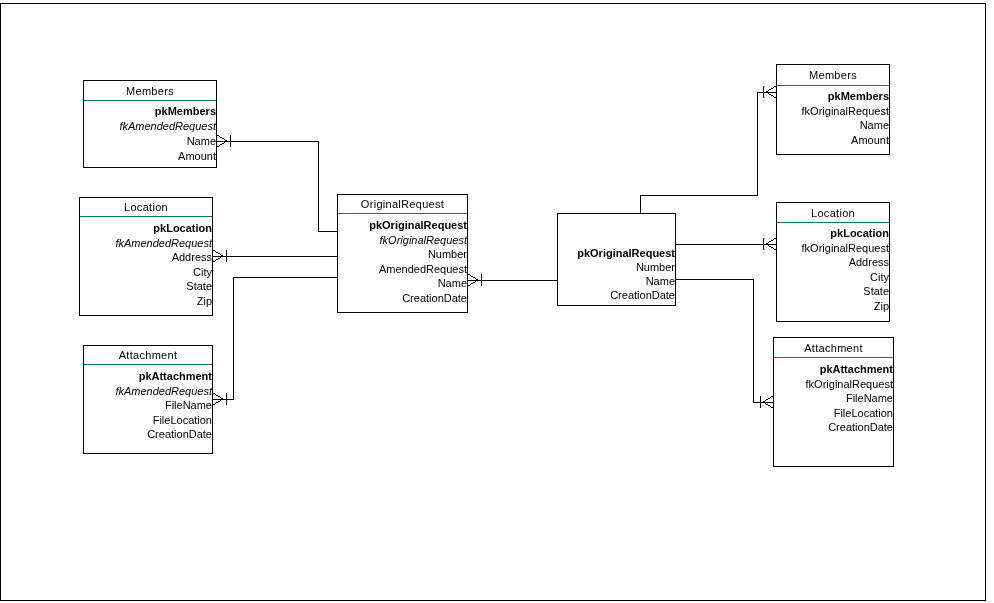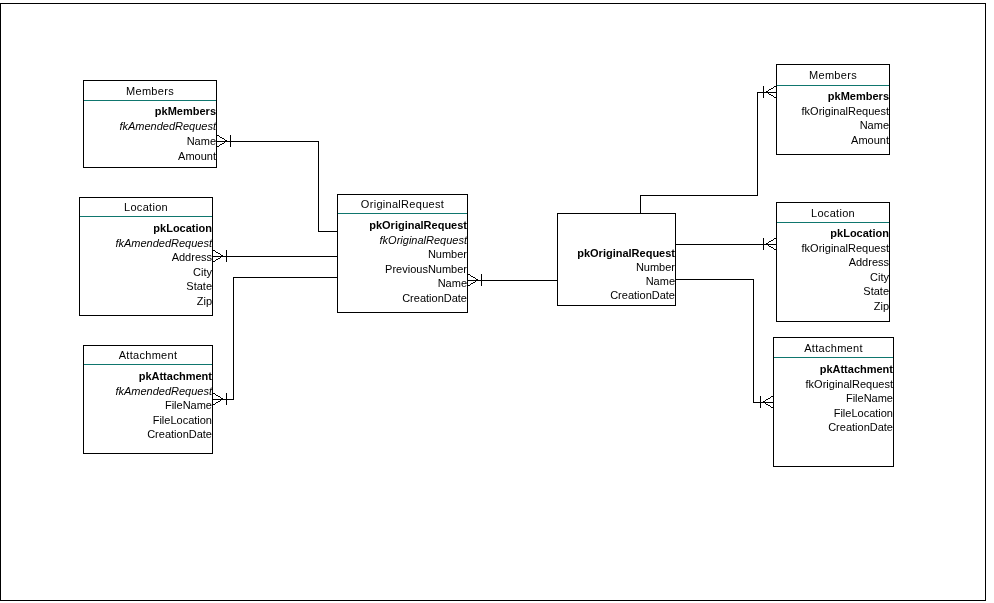--- a/index.html
+++ b/index.html
@@ -83,21 +83,21 @@
           <span class="field" style="line-height: 14.6px;">FileLocation</span>
           <span class="field" style="line-height: 14.6px;">CreationDate</span>
         </div>
       </div>
       <div class="entity" style="left: 337px; top: 194px; width: 131px; height: 119px;">
         <div class="entity-title" style="height: 19px;">OriginalRequest</div>
         <div class="entity-body" style="padding-top: 4px;">
           <span class="field bold" style="line-height: 14.6px;">pkOriginalRequest</span>
           <span class="field italic" style="line-height: 14.6px;">fkOriginalRequest</span>
           <span class="field" style="line-height: 14.6px;">Number</span>
-          <span class="field" style="line-height: 14.6px;">PreviousNumber</span>
+          <span class="field" style="line-height: 14.6px;">AmendedRequest</span>
           <span class="field" style="line-height: 14.6px;">Name</span>
           <span class="field" style="line-height: 14.6px;">CreationDate</span>
         </div>
       </div>
       <div class="entity" style="left: 557px; top: 213px; width: 119px; height: 93px;">
         <div class="entity-body" style="padding-top: 3px; margin-top: 29px;">
           <span class="field bold" style="line-height: 14px;">pkOriginalRequest</span>
           <span class="field" style="line-height: 14px;">Number</span>
           <span class="field" style="line-height: 14px;">Name</span>
           <span class="field" style="line-height: 14px;">CreationDate</span>

